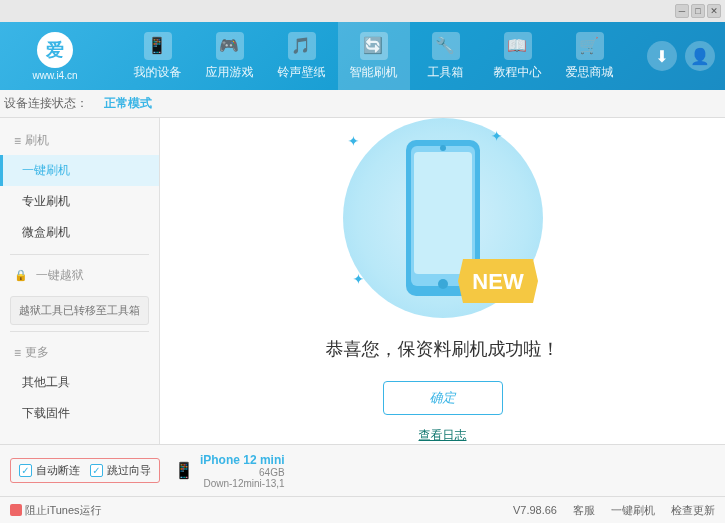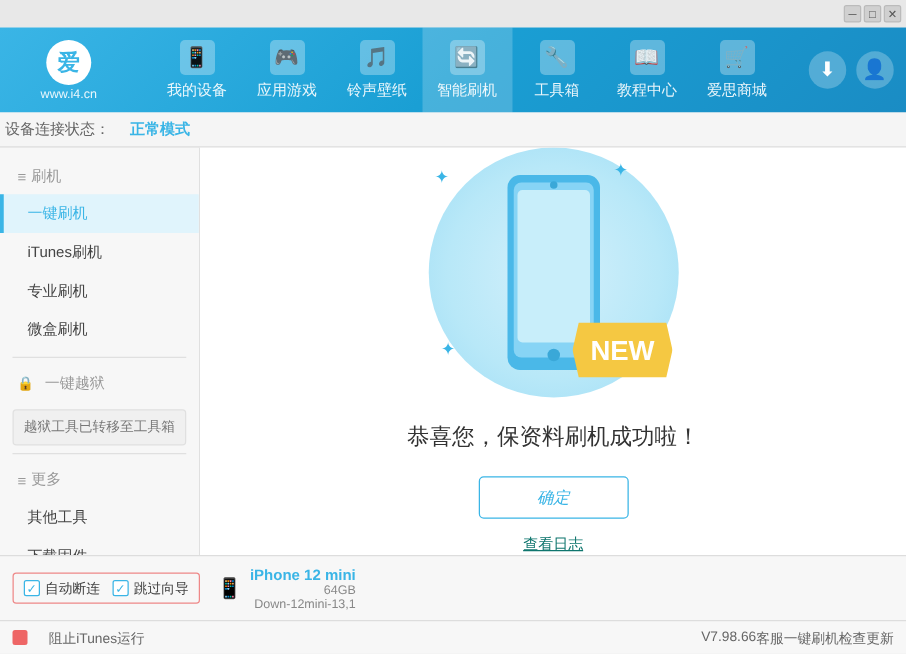--- a/index.html
+++ b/index.html
@@ -256,30 +256,31 @@
       border: 1px solid #3ab5e6;
       background: white;
       display: flex; align-items: center; justify-content: center;
       color: #3ab5e6;
       font-size: 10px;
       border-radius: 2px;
     }
     .bottom-right {
       display: flex;
       align-items: center;
+      gap: 16px;
       font-size: 11px;
       color: #666;
     }
     .bottom-right-item {
       cursor: pointer;
     }
     .bottom-stop-btn {
       display: flex;
       align-items: center;
-      gap: 17px;
+      gap: 3px;
       color: #666;
       cursor: pointer;
       font-size: 11px;
     }
     .stop-icon {
       width: 12px; height: 12px;
       background: #e66;
       border-radius: 2px;
     }
     .phone-icon-small {
@@ -380,23 +381,20 @@
     <div class="sidebar">
 
       <div class="sidebar-section-title">
         <span>≡</span>
         <span>刷机</span>
       </div>
       <div class="sidebar-item active">
         <span>一键刷机</span>
       </div>
       <div class="sidebar-item">
-        <span>iTunes刷机</span>
-      </div>
-      <div class="sidebar-item">
         <span>专业刷机</span>
       </div>
       <div class="sidebar-item">
         <span>微盒刷机</span>
       </div>
 
       <div class="sidebar-divider"></div>
 
       <div class="sidebar-section-title">
         <span class="sidebar-lock-icon">🔒</span>

